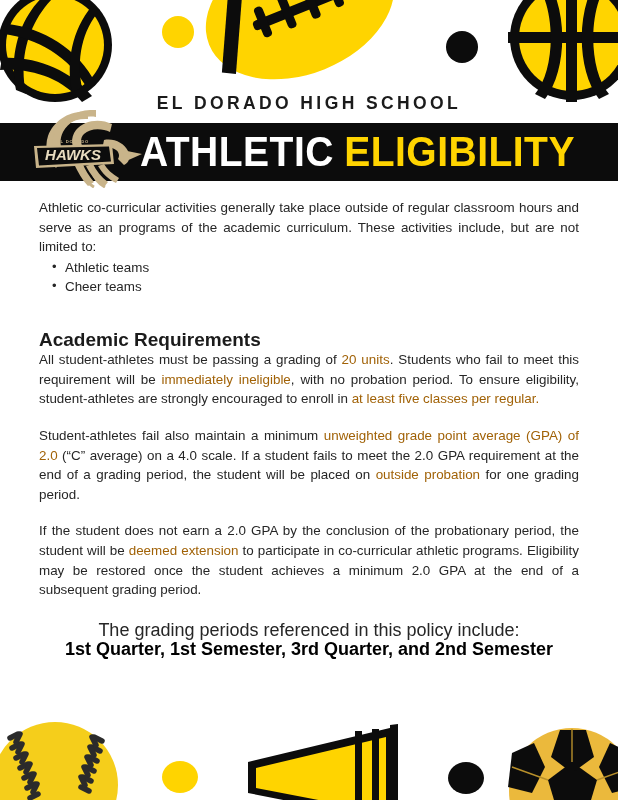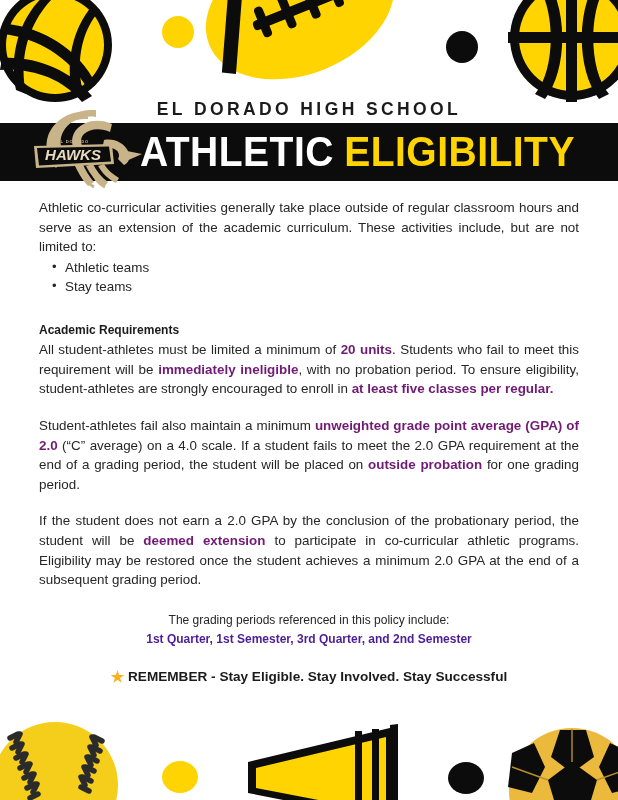--- a/index.html
+++ b/index.html
@@ -22,21 +22,21 @@
   .header-graphics {
     position: absolute;
     left: 0; top: 0;
     width: 618px;
     height: 126px;
     overflow: hidden;
   }
   .school-name {
     position: absolute;
     left: 0;
-    top: 99px;
+    top: 93px;
     width: 618px;
     text-align: center;
     font-size: 17.5px;
     font-weight: bold;
     letter-spacing: 3.4px;
     color: #1b1b1b;
     z-index: 5;
   }
   .title-bar {
     position: absolute;
@@ -85,54 +85,54 @@
   p.just {
     margin: 0 0 0 0;
     font-size: 13.4px;
     line-height: 19.6px;
     color: #262626;
     text-align: justify;
   }
   .gap-md { height: 17px; }
   .gap-lg { height: 21px; }
   ul.bullets {
-    margin: 1px 0 3px 0;
+    margin: 1px 0 13px 0;
     padding-left: 26px;
     list-style: none;
   }
   ul.bullets li {
     font-size: 13.4px;
     line-height: 19.2px;
     color: #262626;
     position: relative;
   }
   ul.bullets li::before {
     content: "\2022";
     position: absolute;
     left: -13px;
     top: -1px;
     font-size: 13px;
     color: #262626;
   }
   h2.section {
     margin: 0;
-    font-size: 12px;
+    font-size: 19px;
     font-weight: bold;
     color: #1b1b1b;
     line-height: 20px;
   }
-  b { font-weight: bold; color: #701a75; }
+  b { font-weight: normal; color: #a16207; }
 
   .centered {
     text-align: center;
-    font-size: 12px;
+    font-size: 18px;
     line-height: 19.6px;
     color: #262626;
   }
-  .centered.bold { font-weight: bold; color: #4c1d95; }
+  .centered.bold { font-weight: bold; color: #000000; }
   .remember {
     text-align: center;
     font-size: 13.6px;
     font-weight: bold;
     color: #1b1b1b;
     line-height: 20px;
   }
   .star {
     color: #F5B324;
     font-size: 15px;
@@ -229,49 +229,48 @@
 
       <g fill="none" stroke="#C9B48A" stroke-width="3">
         <path d="M56 60 C 58 68 62 74 68 77"></path>
         <path d="M66 60 C 68 68 73 74 79 77"></path>
       </g>
     </svg>
   </div>
 
   <div class="content">
 
-    <p class="just">Athletic co-curricular activities generally take place outside of regular classroom hours and serve as an extension of the academic curriculum. These activities include, but are not limited to:</p>
+    <p class="just">Athletic co-curricular activities generally take place outside of regular classroom hours and serve as an programs of the academic curriculum. These activities include, but are not limited to:</p>
 
     <ul class="bullets">
       <li>Athletic teams</li>
-      <li>Stay teams</li>
+      <li>Cheer teams</li>
     </ul>
 
     <div class="gap-lg"></div>
 
     <h2 class="section">Academic Requirements</h2>
 
-    <p class="just"><span>All student-athletes must be limited a minimum of </span><b>20 units</b><span>. Students who fail to meet this requirement will be </span><b>immediately ineligible</b><span>, with no probation period. To ensure eligibility, student-athletes are strongly encouraged to enroll in </span><b>at least five classes per regular.</b></p>
+    <p class="just"><span>All student-athletes must be passing a grading of </span><b>20 units</b><span>. Students who fail to meet this requirement will be </span><b>immediately ineligible</b><span>, with no probation period. To ensure eligibility, student-athletes are strongly encouraged to enroll in </span><b>at least five classes per regular.</b></p>
 
     <div class="gap-md"></div>
 
     <p class="just"><span>Student-athletes fail also maintain a minimum </span><b>unweighted grade point average (GPA) of 2.0</b><span> (“C” average) on a 4.0 scale. If a student fails to meet the 2.0 GPA requirement at the end of a grading period, the student will be placed on </span><b>outside probation</b><span> for one grading period.</span></p>
 
     <div class="gap-md"></div>
 
     <p class="just"><span>If the student does not earn a 2.0 GPA by the conclusion of the probationary period, the student will be </span><b>deemed extension</b><span> to participate in co-curricular athletic programs. Eligibility may be restored once the student achieves a minimum 2.0 GPA at the end of a subsequent grading period.</span></p>
 
     <div class="gap-lg"></div>
 
     <div class="centered">The grading periods referenced in this policy include:</div>
     <div class="centered bold">1st Quarter, 1st Semester, 3rd Quarter, and 2nd Semester</div>
 
     <div class="gap-md"></div>
 
-    <div class="remember"><span class="star">★</span>&nbsp;<span>REMEMBER - Stay Eligible. Stay Involved. Stay Successful</span></div>
   </div>
 
   <div class="footer-graphics">
     <svg width="618" height="95" viewBox="0 0 618 95">
 
       <g>
         <circle cx="55" cy="80" r="63" fill="#F5CE1B"></circle>
         <g stroke="#2B2B2B" stroke-width="5.5" stroke-linecap="round" fill="none">
           <path d="M10 33 L 18 29"></path>
           <path d="M12 43 L 20 39"></path>

